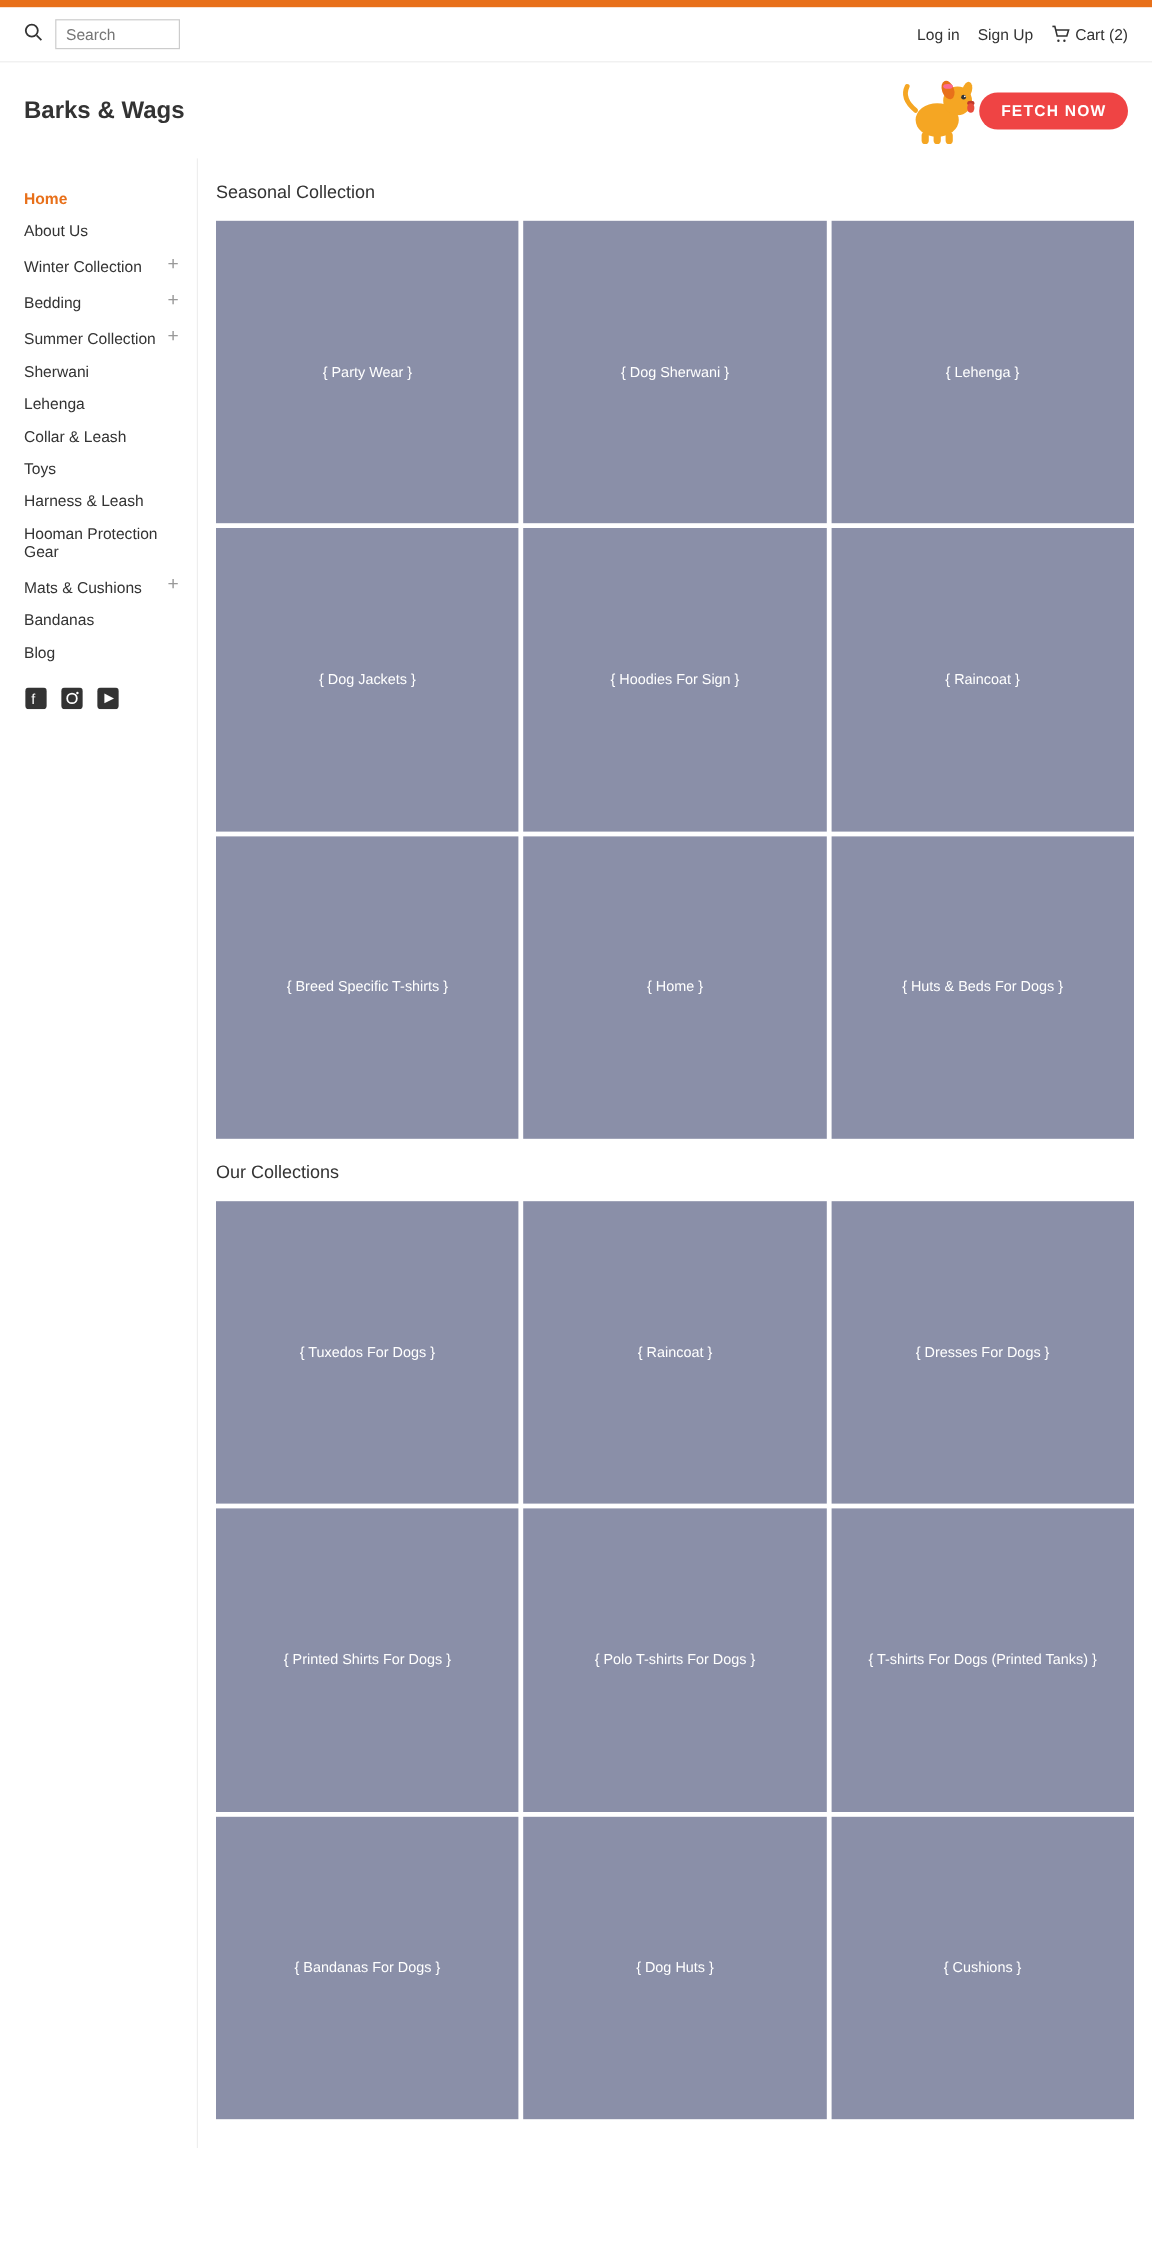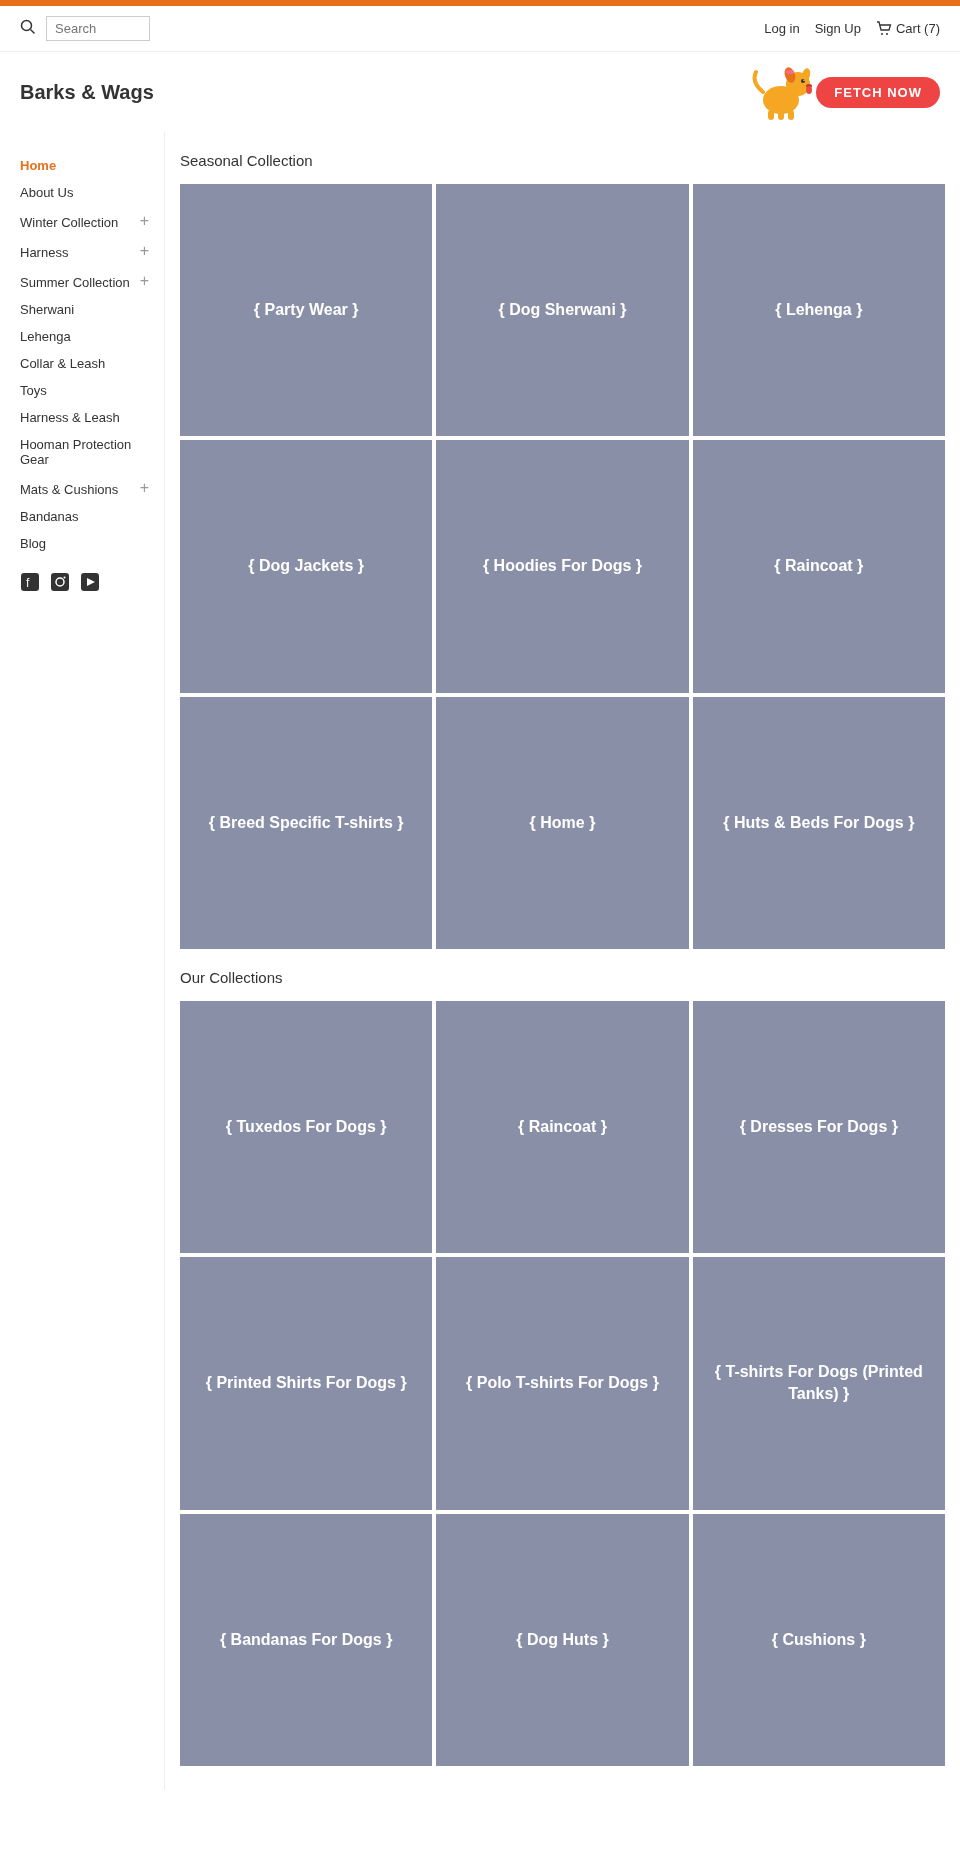--- a/index.html
+++ b/index.html
@@ -144,22 +144,22 @@
       aspect-ratio: 1;
       display: flex;
       align-items: center;
       justify-content: center;
       cursor: pointer;
       padding: 10px;
       min-height: 170px;
     }
     .grid-card-label {
       color: #fff;
-      font-size: 16px;
-      font-weight: bold;
+      font-size: 12px;
+      font-weight: normal;
       text-align: center;
       line-height: 1.4;
     }
 
     .our-collections {
       margin-top: 20px;
     }
 
     
     .top-orange-bar { background: #e8701a; height: 6px; }
@@ -181,21 +181,21 @@
   </div>
   <div class="header-right">
     <a href="#">Log in</a>
     <a href="#">Sign Up</a>
     <div class="cart-btn">
       <svg width="16" height="16" viewBox="0 0 16 16" fill="none">
         <path d="M1 1h2l2 8h8l1.5-5H4" stroke="#333" stroke-width="1.3"></path>
         <circle cx="6" cy="13" r="1" fill="#333"></circle>
         <circle cx="11" cy="13" r="1" fill="#333"></circle>
       </svg>
-      <span>Cart (7)</span>
+      <span>Cart (2)</span>
     </div>
   </div>
 </div>
 
 <div class="logo-area">
   <div class="logo-text">Barks &amp; Wags</div>
   <div class="fetch-area">
 
     <div class="dog-mascot">
       <svg width="70" height="60" viewBox="0 0 70 60">
@@ -235,21 +235,21 @@
           <span>Home</span>
         </div>
         <div class="sidebar-item">
           <span>About Us</span>
         </div>
         <div class="sidebar-item">
           <span>Winter Collection</span>
           <span class="plus">+</span>
         </div>
         <div class="sidebar-item">
-          <span>Harness</span>
+          <span>Bedding</span>
           <span class="plus">+</span>
         </div>
         <div class="sidebar-item">
           <span>Summer Collection</span>
           <span class="plus">+</span>
         </div>
         <div class="sidebar-item">
           <span>Sherwani</span>
         </div>
         <div class="sidebar-item">
@@ -314,21 +314,21 @@
           </div>
           <div class="grid-card">
             <span class="grid-card-label">{ Lehenga }</span>
           </div>
         </div>
         <div class="grid-3">
           <div class="grid-card">
             <span class="grid-card-label">{ Dog Jackets }</span>
           </div>
           <div class="grid-card">
-            <span class="grid-card-label">{ Hoodies For Dogs }</span>
+            <span class="grid-card-label">{ Hoodies For Sign }</span>
           </div>
           <div class="grid-card">
             <span class="grid-card-label">{ Raincoat }</span>
           </div>
         </div>
         <div class="grid-3">
           <div class="grid-card">
             <span class="grid-card-label">{ Breed Specific T-shirts }</span>
           </div>
           <div class="grid-card">

